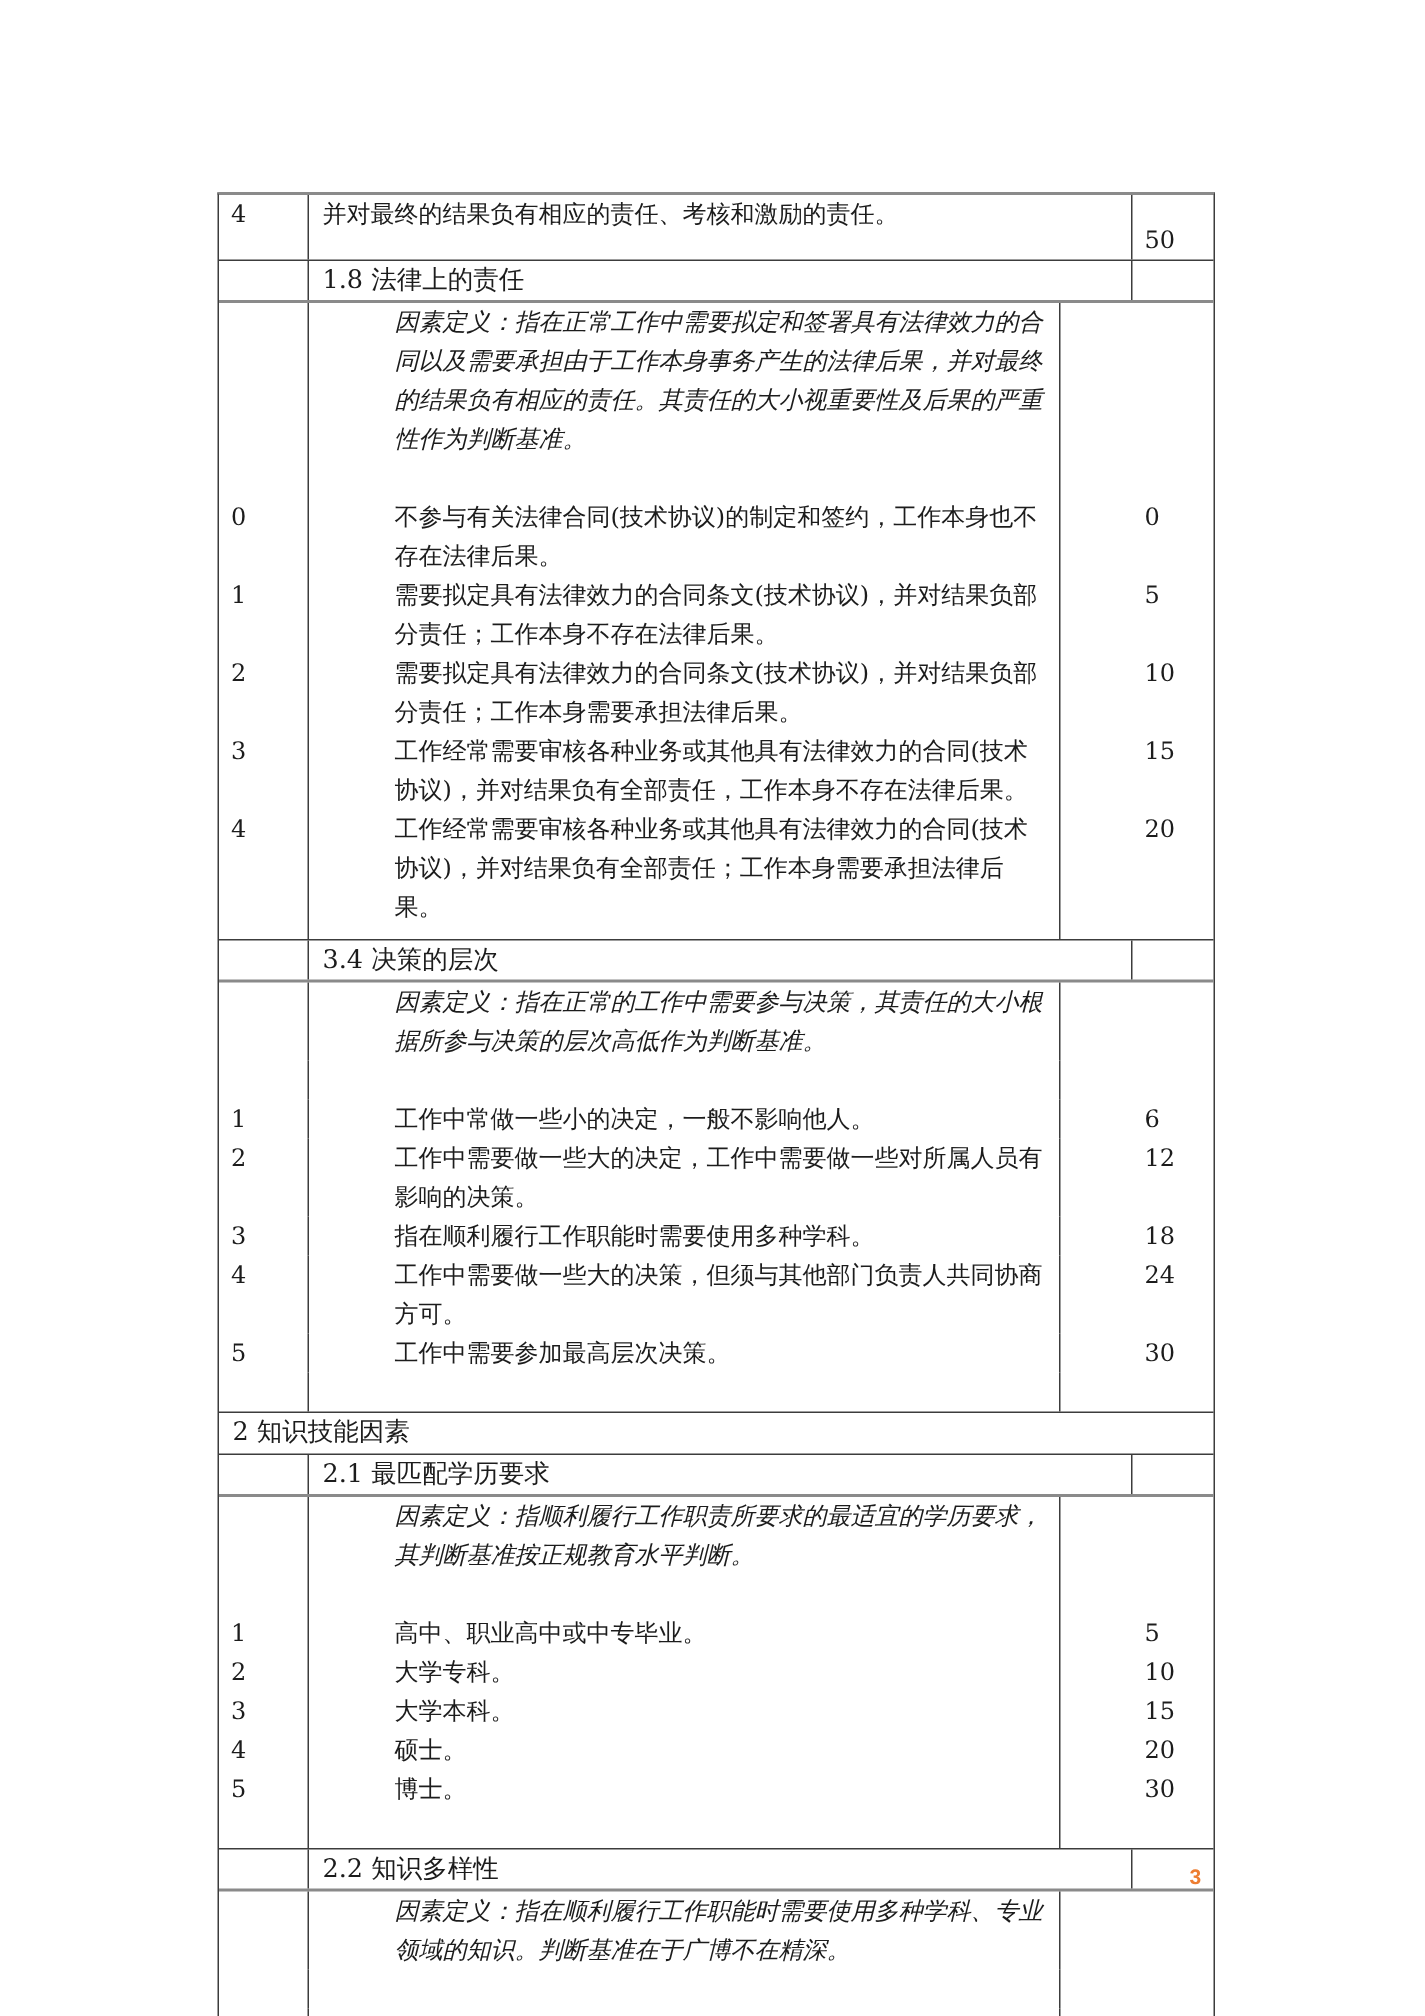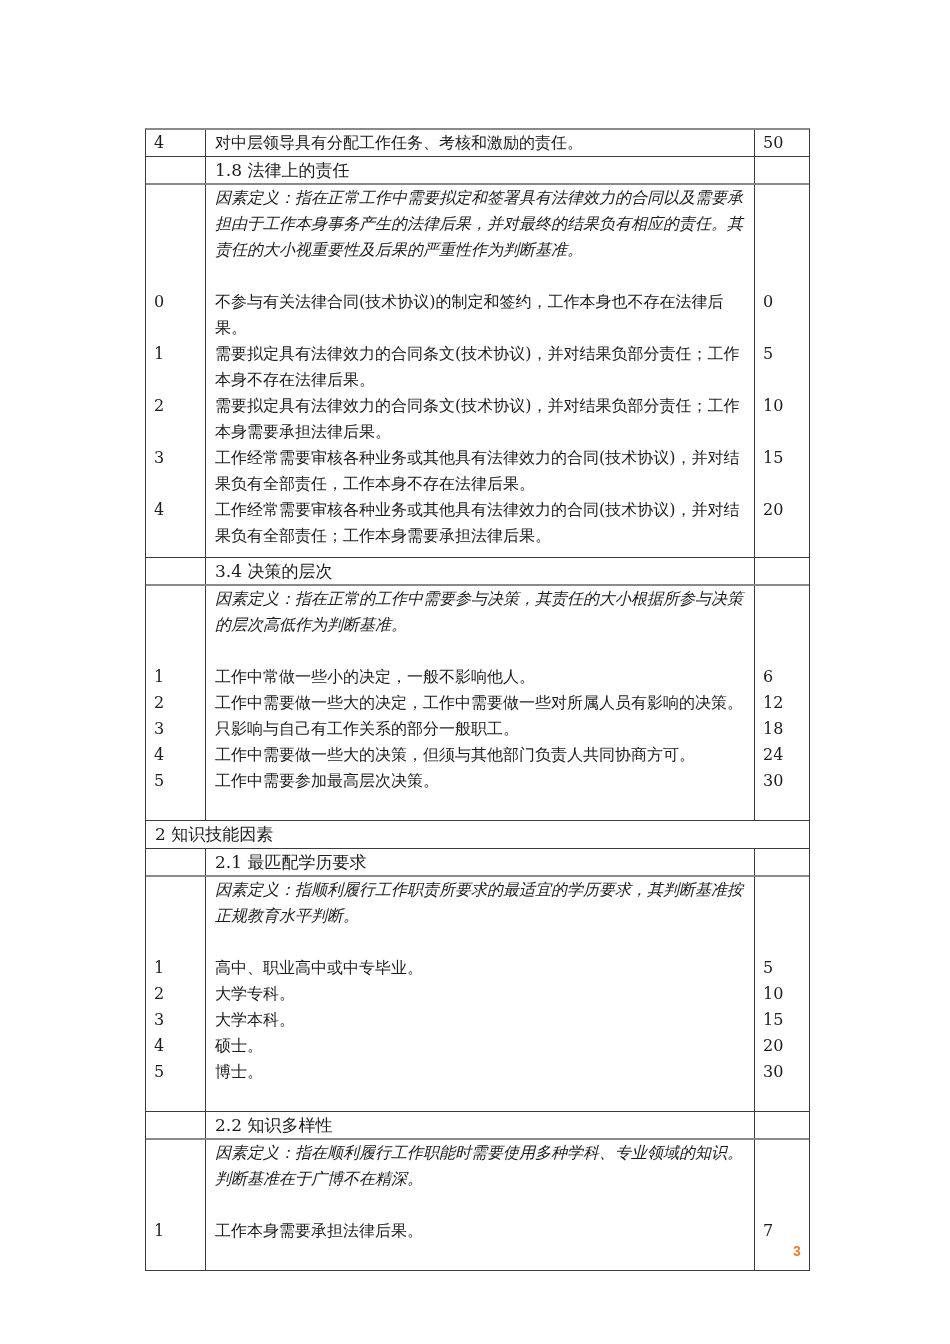--- a/index.html
+++ b/index.html
@@ -13,46 +13,46 @@
     border:1px solid #3c3c3c;border-top:2px solid #8a8a8a;
     box-sizing:border-box;font-size:16px;
   }
   .doc-table *{box-sizing:border-box;}
   
   .t-row{display:flex;border-bottom:1px solid #3c3c3c;min-height:26px;align-items:stretch;}
   .t-row.header{border-bottom:2px solid #8a8a8a;}
   .c-num{width:60px;border-right:1px solid #3c3c3c;padding:1px 0 1px 8px;line-height:24px;}
   .c-text{flex:1;border-right:1px solid #3c3c3c;padding:1px 9px;line-height:24px;}
   .c-text.center{text-align:left;font-size:17px;}
-  .c-score{width:54px;padding:1px 0 1px 8px;line-height:24px;}
+  .c-score{width:54px;padding:18px 0 1px 8px;line-height:24px;}
   .c-full{flex:1;padding:1px 9px;line-height:25px;font-size:17px;}
   
   .s-body{border-bottom:1px solid #3c3c3c;}
-  .srow{display:flex;align-items:stretch;}
+  .srow{display:flex;align-items:stretch;gap:48px;}
   .s-num{width:60px;border-right:1px solid #3c3c3c;padding:0 0 0 8px;line-height:26px;}
   .s-text{flex:1;border-right:1px solid #3c3c3c;padding:0 9px;line-height:26px;}
   .s-score{width:54px;padding:0 0 0 8px;line-height:26px;}
   .s-text.def{font-style:italic;}
   .srow.sp{height:26px;}
   .srow.pad{height:26px;}
   .srow.pad-sm{height:8px;}
   .page-num{
     position:absolute;left:793px;top:1243px;
     font-family:"Liberation Sans", sans-serif;font-weight:bold;
     font-size:14px;color:#ED7D31;
   }
 </style>
 </head>
 <body>
 
 <div class="doc-table">
 
   <div class="t-row">
     <div class="c-num">4</div>
-    <div class="c-text">对中层领导具有分配工作任务、考核和激励的责任。</div>
+    <div class="c-text">并对最终的结果负有相应的责任、考核和激励的责任。</div>
     <div class="c-score">50</div>
   </div>
 
   <div class="t-row header">
     <div class="c-num"></div>
     <div class="c-text center">1.8 法律上的责任</div>
     <div class="c-score"></div>
   </div>
   <div class="s-body">
     <div class="srow">
@@ -118,21 +118,21 @@
       <div class="s-text">工作中常做一些小的决定，一般不影响他人。</div>
       <div class="s-score">6</div>
     </div>
     <div class="srow">
       <div class="s-num">2</div>
       <div class="s-text">工作中需要做一些大的决定，工作中需要做一些对所属人员有影响的决策。</div>
       <div class="s-score">12</div>
     </div>
     <div class="srow">
       <div class="s-num">3</div>
-      <div class="s-text">只影响与自己有工作关系的部分一般职工。</div>
+      <div class="s-text">指在顺利履行工作职能时需要使用多种学科。</div>
       <div class="s-score">18</div>
     </div>
     <div class="srow">
       <div class="s-num">4</div>
       <div class="s-text">工作中需要做一些大的决策，但须与其他部门负责人共同协商方可。</div>
       <div class="s-score">24</div>
     </div>
     <div class="srow">
       <div class="s-num">5</div>
       <div class="s-text">工作中需要参加最高层次决策。</div>

